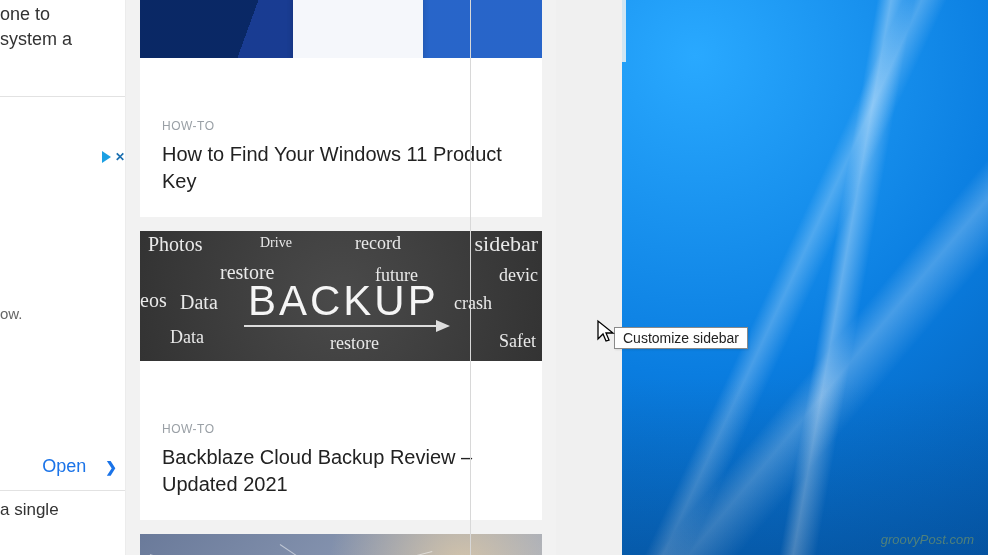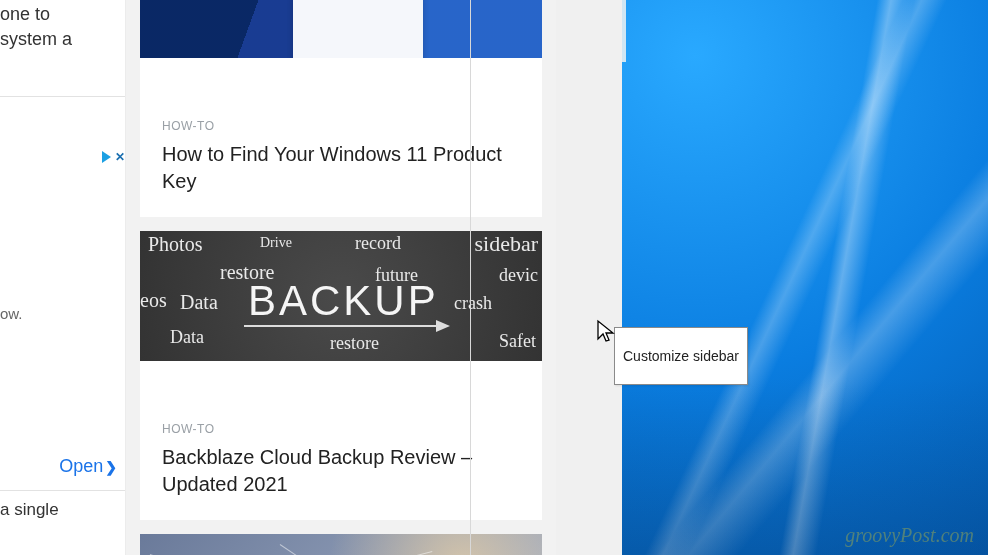--- a/index.html
+++ b/index.html
@@ -81,21 +81,21 @@
     font-size:12px; color:#1a6fb0;
   }
   .ad-close{ font-size:12px; color:#1a6fb0; font-weight:bold; }
   .ad-tri{
     width:0;height:0;border-top:6px solid transparent;border-bottom:6px solid transparent;
     border-left:9px solid #1ca0e3;
   }
   .ad-txt1{ position:absolute; left:0; top:305px; color:#666; font-size:15px; }
   .ad-open{
     position:absolute; right:8px; top:456px; color:#1a73e8; font-size:18px;
-    display:flex; align-items:center; gap:2px;
+    display:flex; align-items:center; gap:19px;
   }
   .ad-open .chev{ font-size:14px; color:#1a73e8; font-weight:bold; }
   .hr{ position:absolute; left:0; width:100%; height:1px; background:#e2e2e2; }
   .ad-txt2{
     position:absolute; left:0; top:500px; color:#333; font-size:17px;
   }
 
   
   .cards {
     position: absolute; left: 126px; top: 0; width: 430px; bottom: 0;
@@ -143,32 +143,32 @@
   .padlock .body{ width:48px; height:38px; background:#e4e7ec; border-radius:8px; position:relative; }
   .padlock .body::after{ content:""; position:absolute; left:50%; top:10px; width:8px; height:14px;
     background:#8a94a5; border-radius:4px; transform:translateX(-50%); }
 
   .netline{ position:absolute; height:1px; background:rgba(255,255,255,0.5); transform-origin:left center; }
   .netdot{ position:absolute; width:6px; height:6px; border-radius:50%; background:#fff; }
 
   
   .tooltip{
     position:absolute; left:614px; top:327px;
-    background:#fff; border:1px solid #8a8a8a; padding:20px 8px;
+    background:#fff; border:1px solid #8a8a8a; padding:2px 8px;
     font-size:14px; color:#222; box-shadow:1px 1px 2px rgba(0,0,0,0.1);
     white-space:nowrap;
   }
   .cursor{
     position:absolute; left:596px; top:319px; width:20px; height:26px; z-index:50;
   }
 
   .watermark{
     position:absolute; right:14px; bottom:8px;
-    font-family:Liberation Serif, serif; font-style:italic;
-    font-size:20px; color:rgba(120,150,100,0.65);
+    font-family:Liberation Sans, sans-serif; font-style:italic;
+    font-size:13px; color:rgba(120,150,100,0.65);
   }
 
   
   .ic{ width:22px; height:22px; display:block; }
 </style>
 </head>
 <body>
 
 <div class="root">
 

